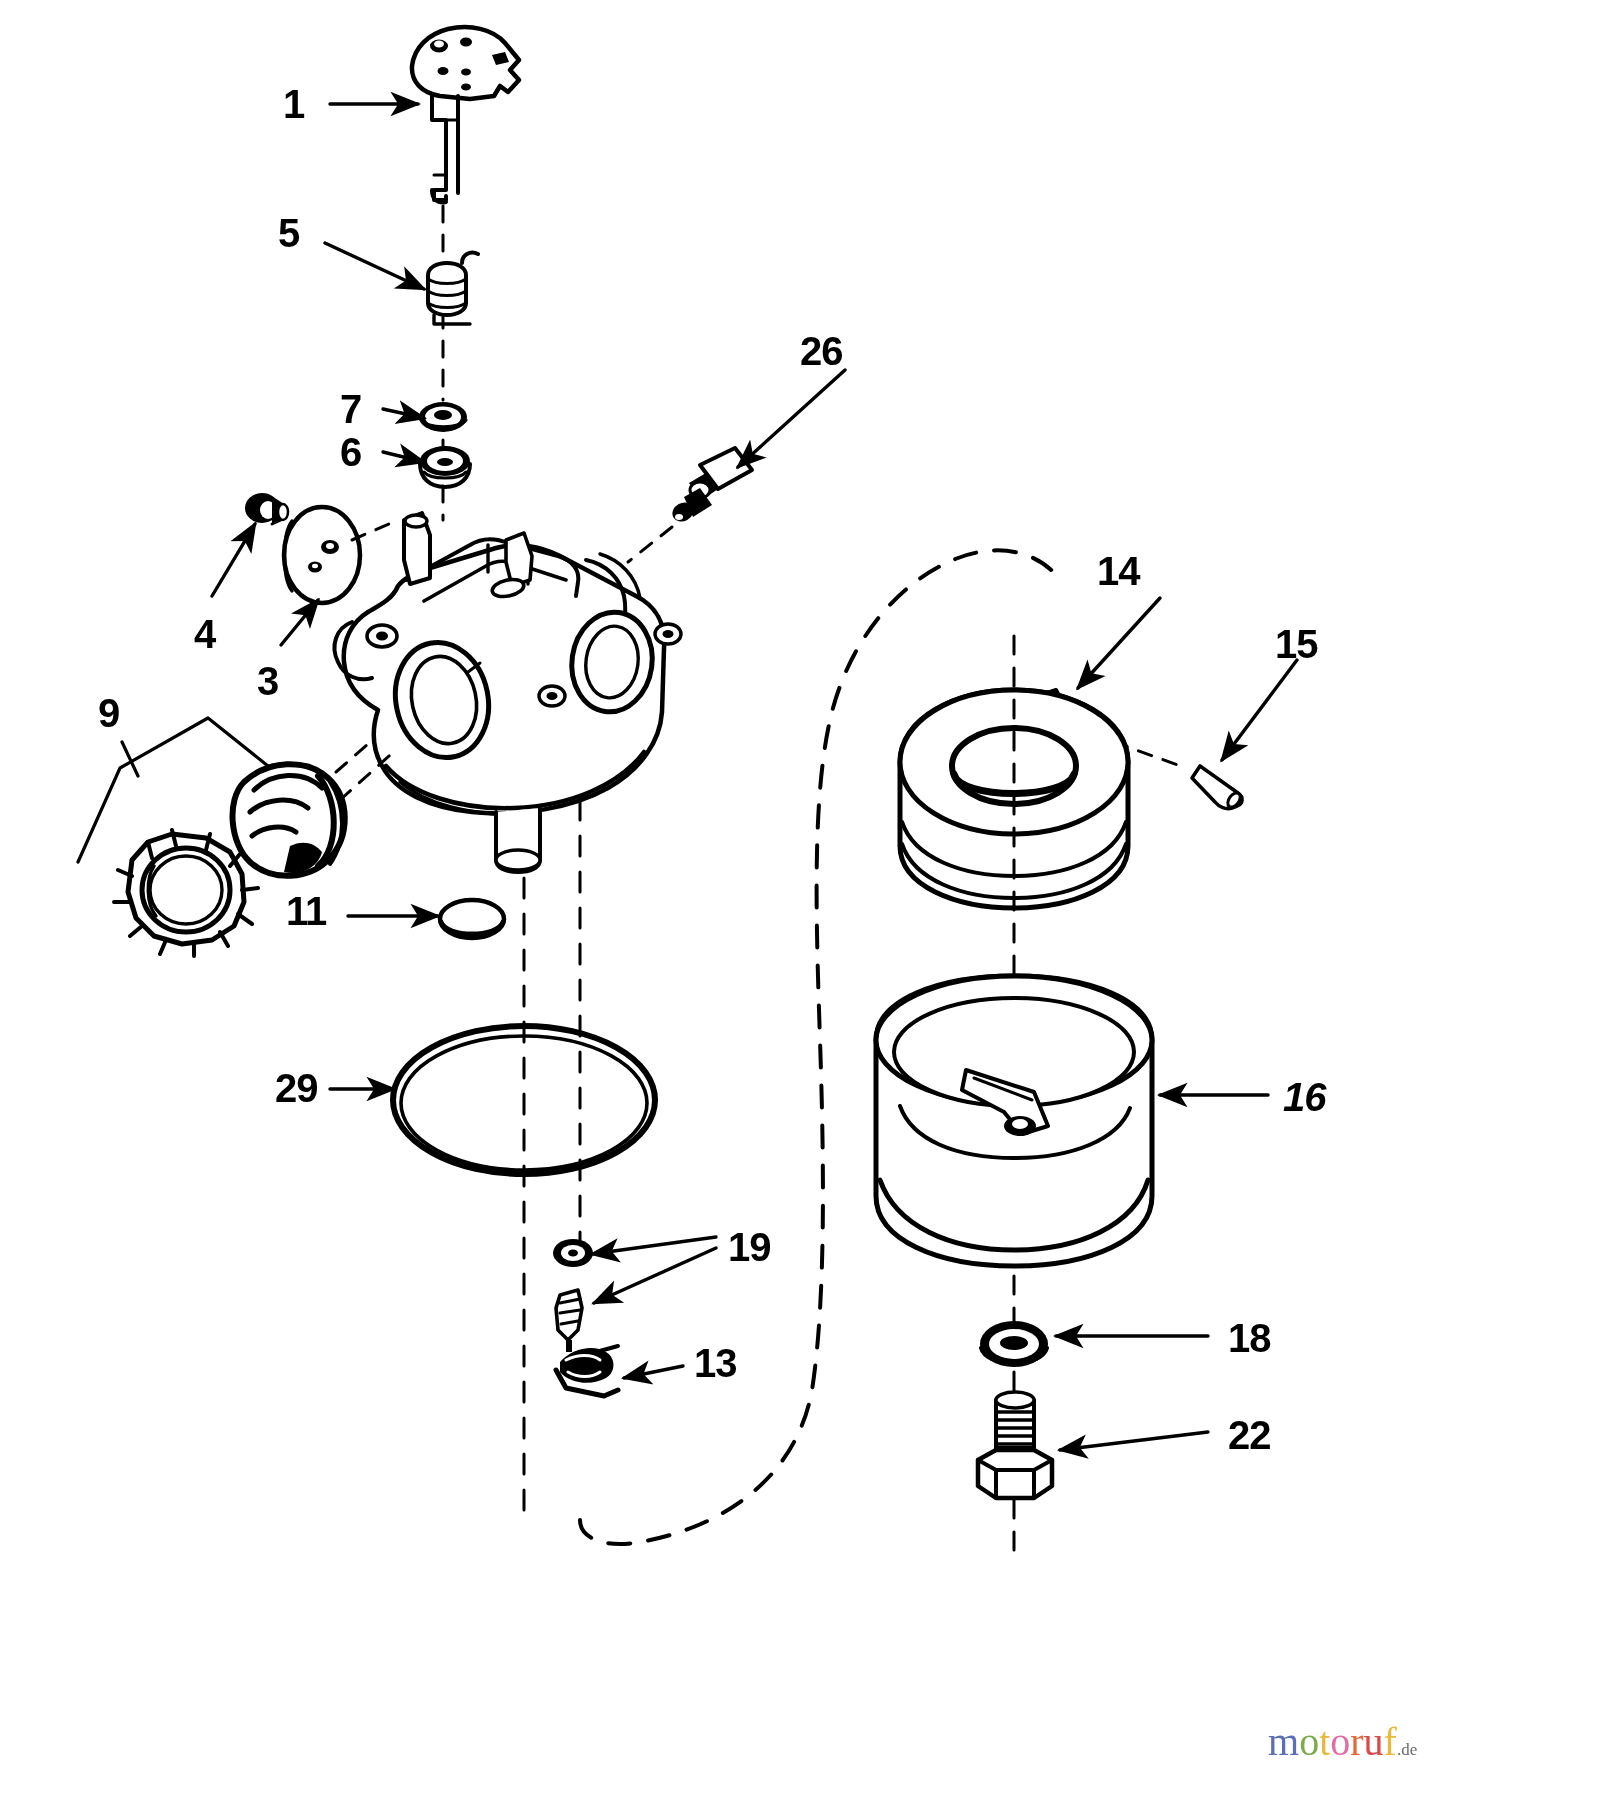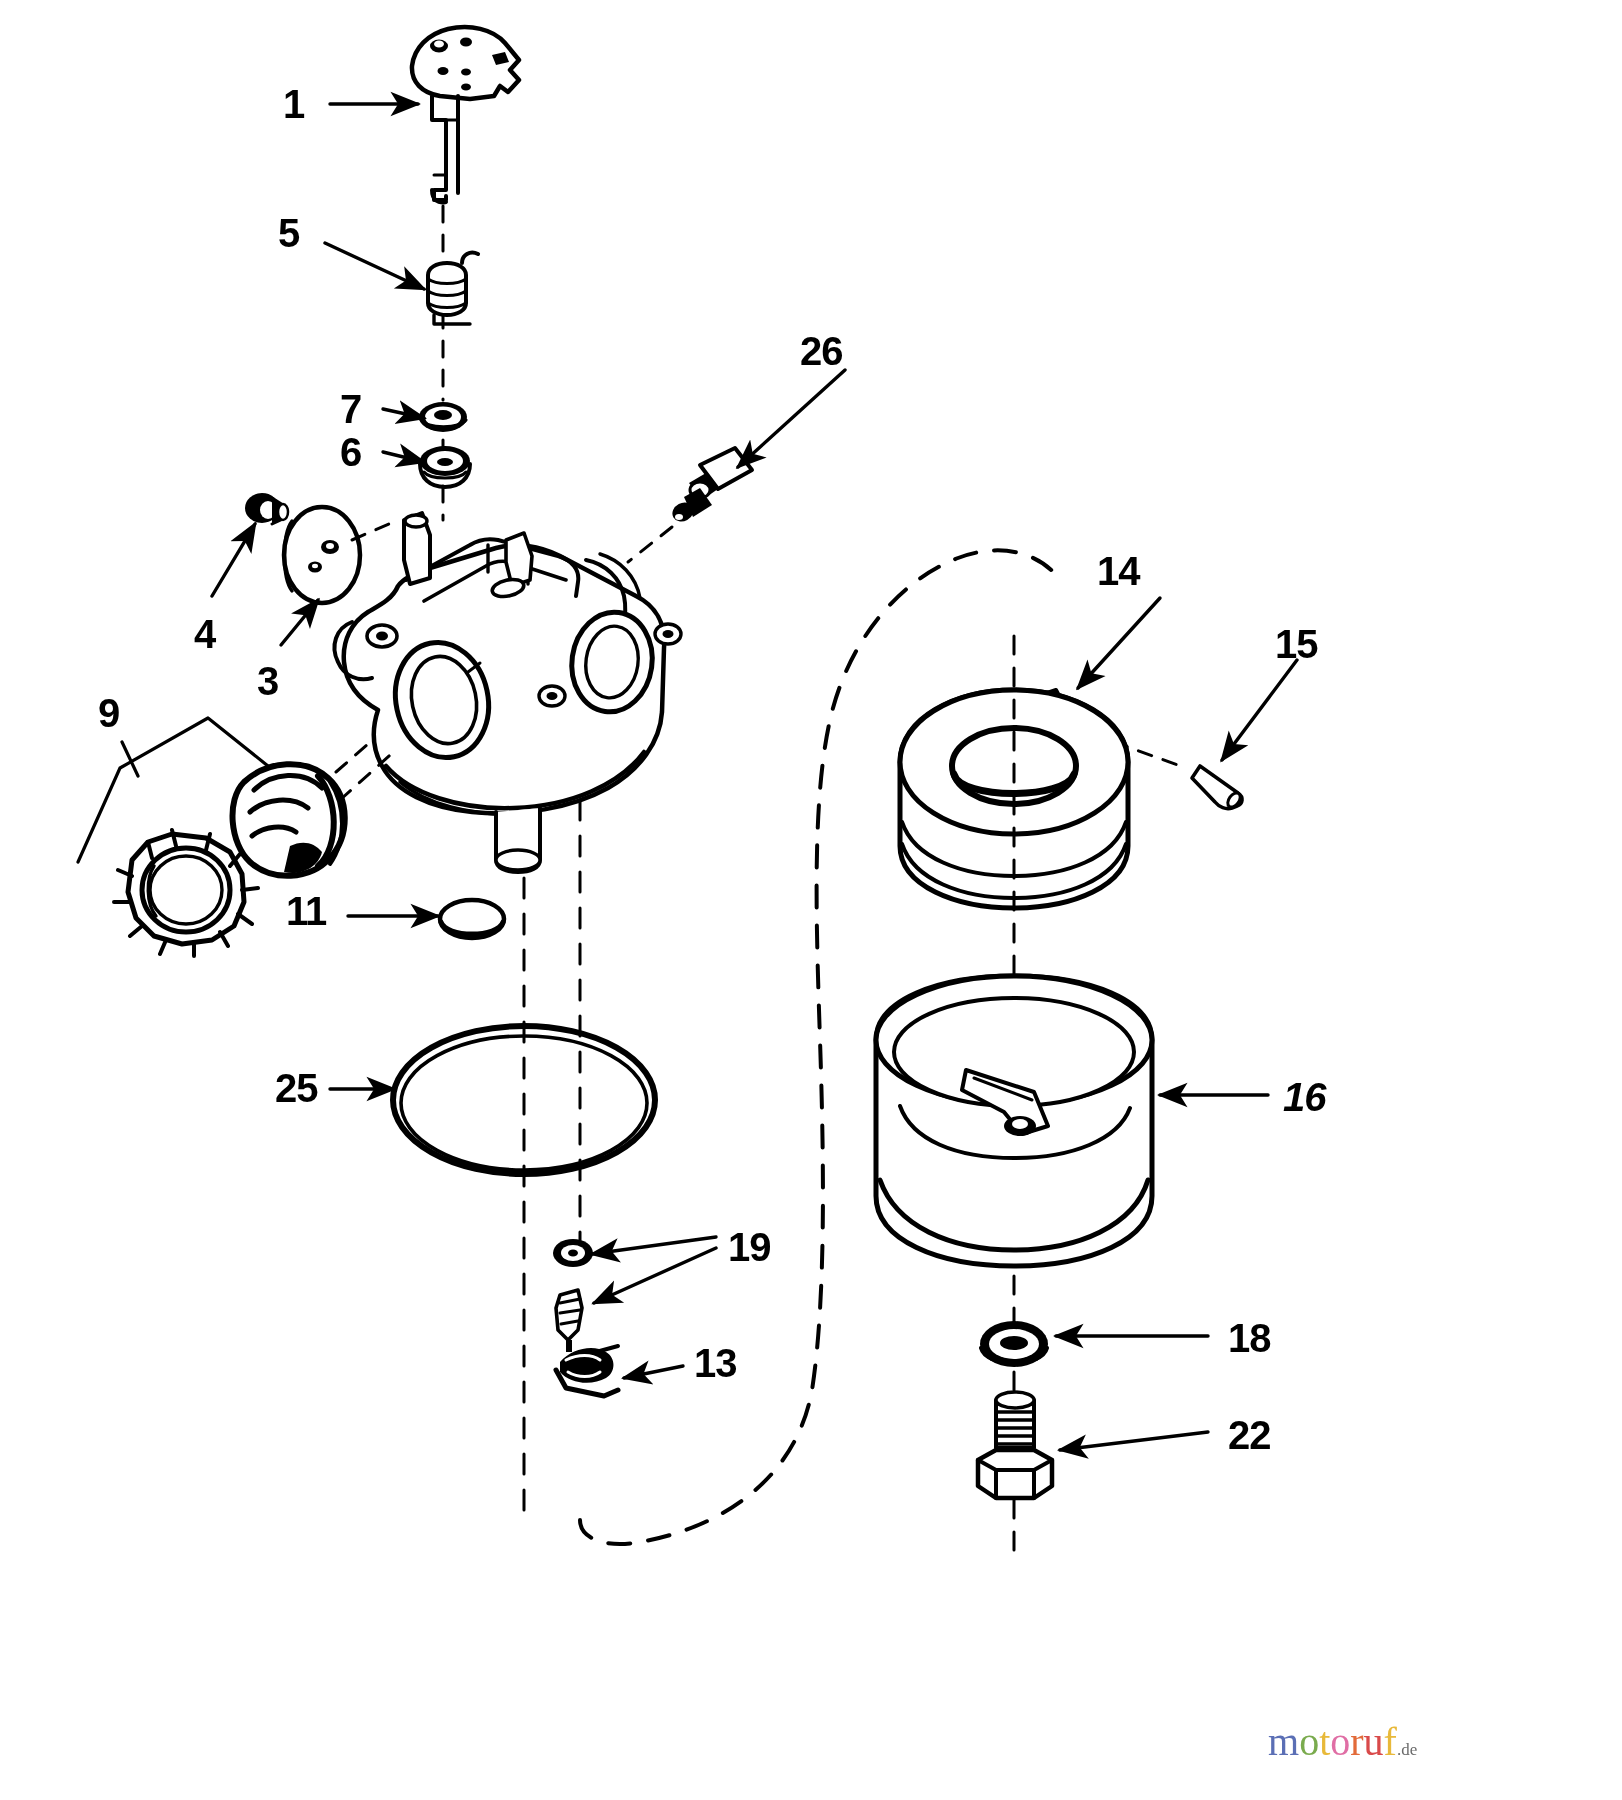--- a/index.html
+++ b/index.html
@@ -414,21 +414,21 @@
   <div class="callout" style="left:278px; top:213px;">5</div>
   <div class="callout" style="left:340px; top:389px;">7</div>
   <div class="callout" style="left:340px; top:432px;">6</div>
   <div class="callout" style="left:800px; top:331px;">26</div>
   <div class="callout" style="left:194px; top:614px;">4</div>
   <div class="callout" style="left:257px; top:661px;">3</div>
   <div class="callout" style="left:98px;  top:693px;">9</div>
   <div class="callout" style="left:1068px;top:551px;margin-left:29px;">14</div>
   <div class="callout" style="left:1275px;top:624px;">15</div>
   <div class="callout" style="left:286px; top:891px;">11</div>
-  <div class="callout" style="left:275px; top:1068px;">25</div>
+  <div class="callout" style="left:275px; top:1068px;">29</div>
   <div class="callout" style="left:1283px;top:1077px;font-style:italic;">16</div>
   <div class="callout" style="left:728px; top:1227px;">19</div>
   <div class="callout" style="left:694px; top:1343px;">13</div>
   <div class="callout" style="left:1228px;top:1318px;">18</div>
   <div class="callout" style="left:1228px;top:1415px;">22</div>
 
   <div id="watermark">
     <span class="wm-ch" style="color:#5b6fb5">m</span><span class="wm-ch" style="color:#7aab4e">o</span><span class="wm-ch" style="color:#e8b93a">t</span><span class="wm-ch" style="color:#e06ea5">o</span><span class="wm-ch" style="color:#e26b3a">r</span><span class="wm-ch" style="color:#d94a4a">u</span><span class="wm-ch" style="color:#e8b93a">f</span><span class="wm-tld">.de</span>
   </div>
 

